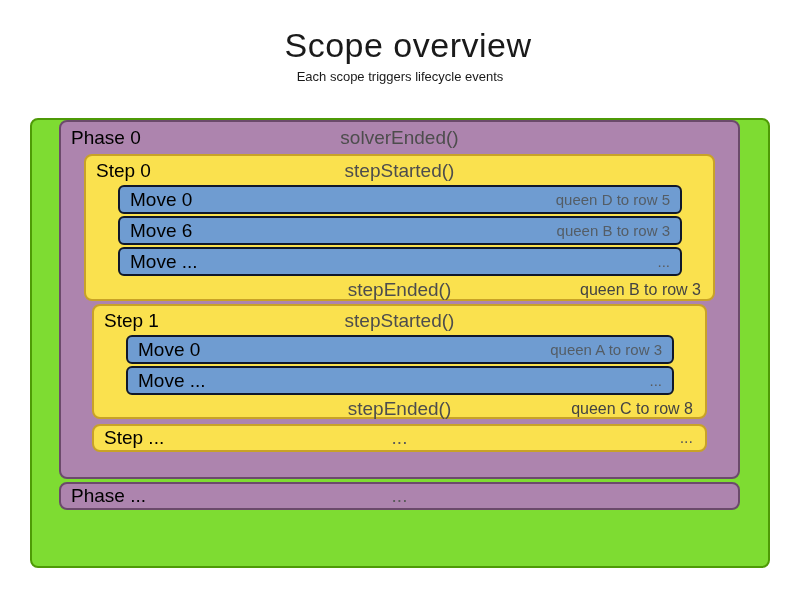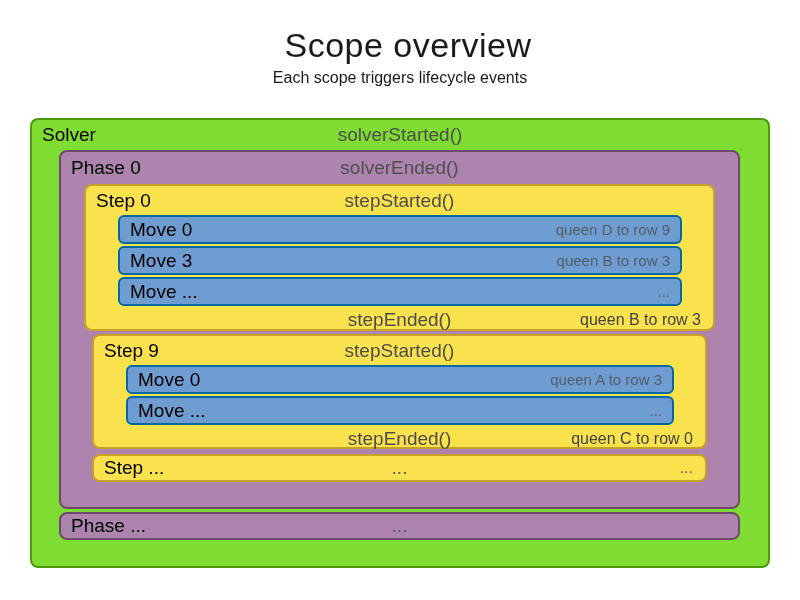--- a/index.html
+++ b/index.html
@@ -3,38 +3,38 @@
 <meta charset="utf-8">
 <style>
   * { margin:0; padding:0; box-sizing:border-box; }
   html,body { width:800px; height:600px; background:#ffffff; overflow:hidden;
               font-family:"Liberation Sans", sans-serif; }
   .stage { position:relative; width:800px; height:600px; }
 
   .title { position:absolute; top:26px; left:8px; width:800px; text-align:center;
            font-size:34px; color:#1a1a1a; letter-spacing:0.5px; }
   .subtitle { position:absolute; top:69px; left:0; width:800px; text-align:center;
-              font-size:16px; color:#1a1a1a; }
+              font-size:13px; color:#1a1a1a; }
 
   .box { border-radius:8px; }
 
   .solver { position:absolute; left:30px; top:118px; width:740px; height:450px;
             background:#7edc32; border:2px solid #4e9a06; }
   .phase  { margin:0 28px 0 27px; height:359px;
             background:#ad84ae; border:2px solid #6b4a6b; }
   .phase2 { margin:3px 28px 11px 27px; height:28px;
             background:#ad84ae; border:2px solid #6b4a6b; }
   .step   { margin:0 23px; height:147px;
             background:#fae14e; border:2px solid #c8a227; }
   .step2  { margin:3px 31px 0 31px; height:115px;
             background:#fae14e; border:2px solid #c8a227; }
   .step3  { margin:5px 31px 0 31px; height:28px;
             background:#fae14e; border:2px solid #c8a227; }
   .move   { margin:0 31px 2px 32px; height:29px; border-radius:6px;
-            background:#6f9cd1; border:2px solid #0369a1; }
+            background:#6f9cd1; border:2px solid #0f172a; }
 
   .row { position:relative; width:100%; }
   .h30 { height:30px; line-height:30px; }
   .h32 { height:32px; line-height:32px; }
   .h29 { height:29px; line-height:29px; }
   .h24 { height:24px; line-height:24px; }
   .mrow { height:25px; line-height:25px; }
 
   .lbl   { position:absolute; left:10px; top:0; font-size:19px; color:#000000; white-space:nowrap; }
   .event { display:block; width:100%; text-align:center; font-size:19px; color:#4d4d4d; white-space:nowrap; }
@@ -45,85 +45,81 @@
 </head>
 <body>
 
 <div class="stage">
 
   <div class="title">Scope overview</div>
   <div class="subtitle">Each scope triggers lifecycle events</div>
 
   <div class="box solver">
 
-    <div class="row h30">
-      <span class="lbl">Solver</span>
-      <span class="event">solverStarted()</span>
-    </div>
 
     <div class="box phase">
 
       <div class="row h32">
         <span class="lbl">Phase 0</span>
         <span class="event">solverEnded()</span>
       </div>
 
       <div class="box step">
         <div class="row h29">
           <span class="lbl">Step 0</span>
           <span class="event">stepStarted()</span>
         </div>
 
         <div class="box move">
           <div class="row mrow">
             <span class="lbl">Move 0</span>
-            <span class="annot-sm">queen D to row 9</span>
+            <span class="annot-sm">queen D to row 5</span>
           </div>
         </div>
         <div class="box move">
           <div class="row mrow">
-            <span class="lbl">Move 3</span>
+            <span class="lbl">Move 6</span>
             <span class="annot-sm">queen B to row 3</span>
           </div>
         </div>
         <div class="box move">
           <div class="row mrow">
             <span class="lbl">Move ...</span>
             <span class="annot-sm dots">...</span>
           </div>
         </div>
 
         <div class="row h24">
           <span class="event">stepEnded()</span>
           <span class="annot">queen B to row 3</span>
         </div>
       </div>
 
       <div class="box step2">
         <div class="row h29">
-          <span class="lbl">Step 9</span>
+          <span class="lbl">Step 1</span>
           <span class="event">stepStarted()</span>
         </div>
 
         <div class="box move">
           <div class="row mrow">
             <span class="lbl">Move 0</span>
             <span class="annot-sm">queen A to row 3</span>
           </div>
         </div>
         <div class="box move">
           <div class="row mrow">
             <span class="lbl">Move ...</span>
             <span class="annot-sm dots">...</span>
           </div>
         </div>
 
         <div class="row h24">
           <span class="event">stepEnded()</span>
-          <span class="annot">queen C to row 0</span>
+          <span class="annot">queen C to row 8</span>
         </div>
       </div>
 
       <div class="box step3">
         <div class="row h24">
           <span class="lbl">Step ...</span>
           <span class="event dots">...</span>
           <span class="annot dots">...</span>
         </div>
       </div>

